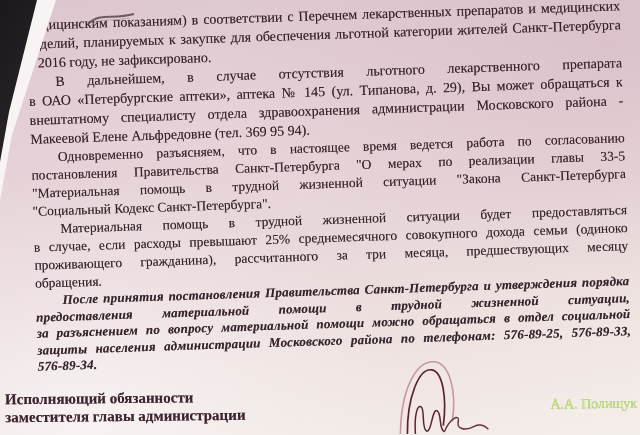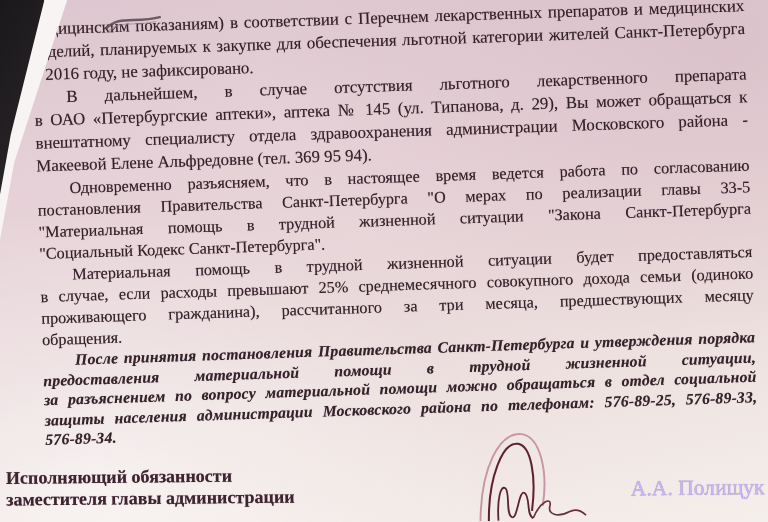--- a/index.html
+++ b/index.html
@@ -56,21 +56,21 @@
     transform:rotate(-0.6deg);
   }
   .role{
     position:absolute;left:5px;top:30px;
     font-weight:700;font-size:15px;line-height:18px;
     color:#3e2330;
     text-shadow:0 0 0.6px rgba(62,35,48,0.6);
   }
   .signer{
     position:absolute;right:3px;top:42px;
-    font-size:18px;color:#c4b5fd;
+    font-size:14px;color:#bef264;
     text-shadow:0 0 0.6px rgba(58,37,48,0.55);
   }
   .signature{position:absolute;left:388px;top:0px;width:135px;height:78px;}
 </style>
 </head>
 <body>
 
 <div class="photo">
   <div class="paper"></div>
 

